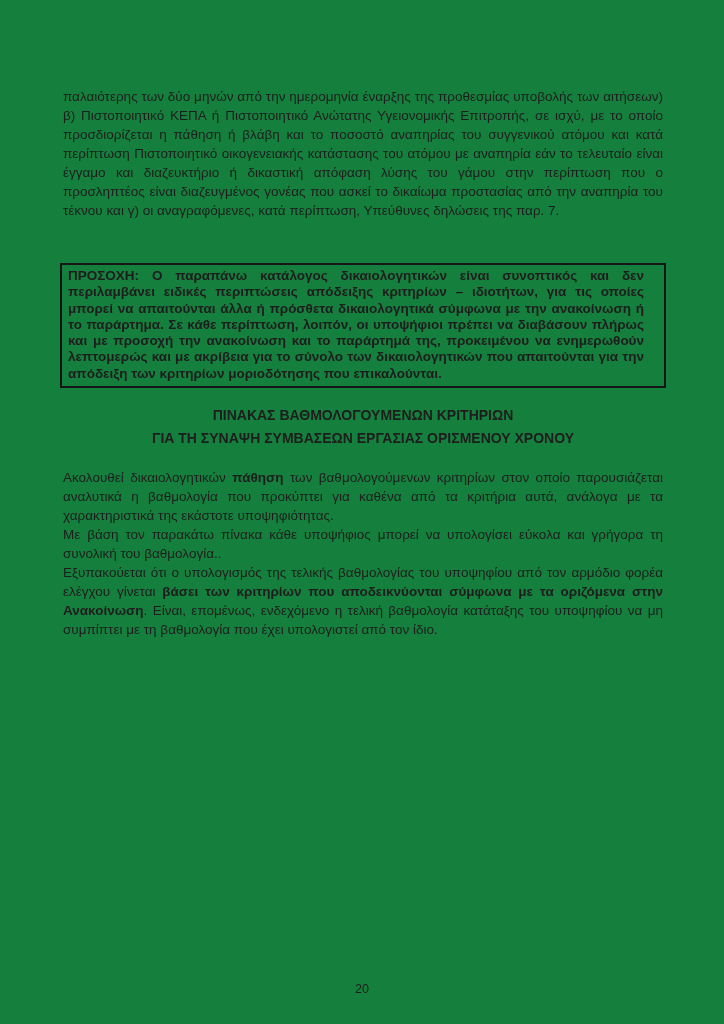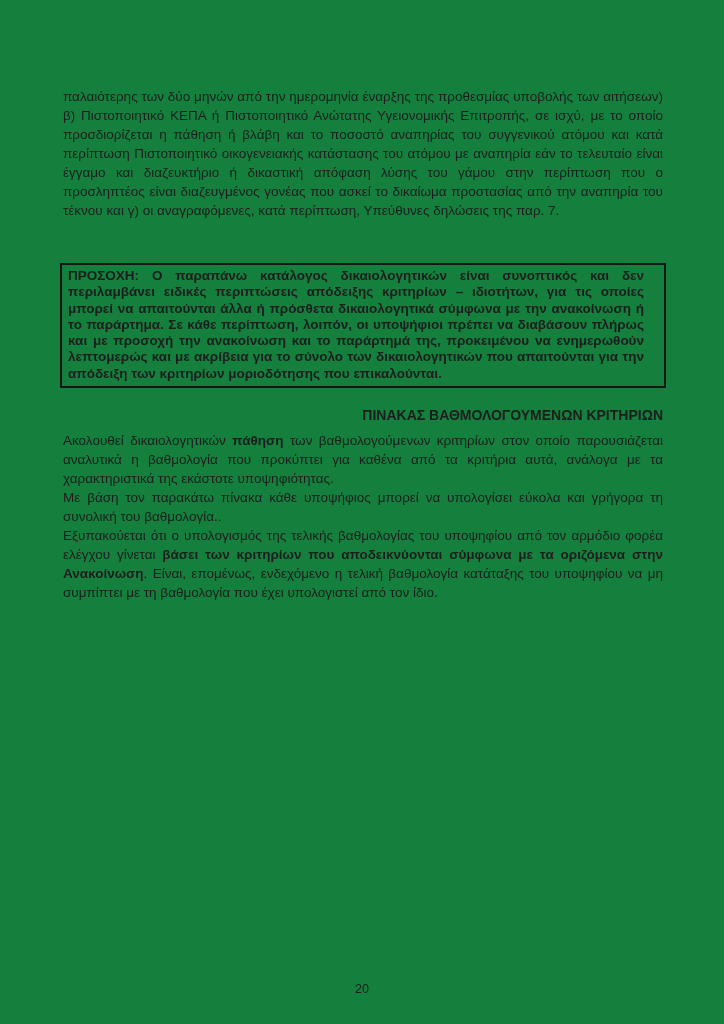--- a/index.html
+++ b/index.html
@@ -33,22 +33,22 @@
     padding: 3px 20px 4px 6px;
   }
   .notice-box p {
     margin: 0;
     font-size: 13.5px;
     font-weight: bold;
     line-height: 16.3px;
     text-align: justify;
   }
   .heading {
-    margin: 16px 0 4px 0;
-    text-align: right;
+    margin: 16px 0 18px 0;
+    text-align: center;
     font-size: 14px;
     font-weight: bold;
     line-height: 23px;
   }
   .para-summary { margin-top: 13px; }
   .para-calc    { margin-top: 3px; }
   .para-final   { margin-top: 13px; }
   .page-number {
     position: absolute;
     top: 982px;
@@ -67,20 +67,21 @@
   <div class="content">
 
     <p class="body">παλαιότερης των δύο μηνών από την ημερομηνία έναρξης της προθεσμίας υποβολής των αιτήσεων) β) Πιστοποιητικό ΚΕΠΑ ή Πιστοποιητικό Ανώτατης Υγειονομικής Επιτροπής, σε ισχύ, με το οποίο προσδιορίζεται η πάθηση ή βλάβη και το ποσοστό αναπηρίας του συγγενικού ατόμου και κατά περίπτωση Πιστοποιητικό οικογενειακής κατάστασης του ατόμου με αναπηρία εάν το τελευταίο είναι έγγαμο και διαζευκτήριο ή δικαστική απόφαση λύσης του γάμου στην περίπτωση που ο προσληπτέος είναι διαζευγμένος γονέας που ασκεί το δικαίωμα προστασίας από την αναπηρία του τέκνου και γ)  οι αναγραφόμενες, κατά περίπτωση, Υπεύθυνες δηλώσεις της παρ. 7.</p>
 
     <div class="notice-box">
       <p>ΠΡΟΣΟΧΗ: Ο παραπάνω κατάλογος δικαιολογητικών είναι συνοπτικός και δεν περιλαμβάνει ειδικές περιπτώσεις απόδειξης κριτηρίων – ιδιοτήτων, για τις οποίες μπορεί να απαιτούνται άλλα ή πρόσθετα δικαιολογητικά σύμφωνα με την ανακοίνωση ή το παράρτημα. Σε κάθε περίπτωση, λοιπόν, οι υποψήφιοι πρέπει να διαβάσουν πλήρως και με προσοχή την ανακοίνωση και το παράρτημά της, προκειμένου να ενημερωθούν λεπτομερώς και με ακρίβεια για το σύνολο των δικαιολογητικών που απαιτούνται για την απόδειξη των κριτηρίων μοριοδότησης που επικαλούνται.</p>
     </div>
 
     <div class="heading">
       <div>ΠΙΝΑΚΑΣ ΒΑΘΜΟΛΟΓΟΥΜΕΝΩΝ ΚΡΙΤΗΡΙΩΝ</div>
+      <div>ΓΙΑ ΤΗ ΣΥΝΑΨΗ ΣΥΜΒΑΣΕΩΝ ΕΡΓΑΣΙΑΣ ΟΡΙΣΜΕΝΟΥ ΧΡΟΝΟΥ</div>
     </div>
 
     <p class="body para-summary"><span>Ακολουθεί δικαιολογητικών </span><span class="bold">πάθηση</span><span> των βαθμολογούμενων κριτηρίων στον οποίο παρουσιάζεται αναλυτικά η βαθμολογία που προκύπτει για καθένα από τα κριτήρια αυτά, ανάλογα με τα χαρακτηριστικά της εκάστοτε υποψηφιότητας.</span></p>
 
     <p class="body para-calc">Με βάση τον παρακάτω πίνακα κάθε υποψήφιος μπορεί να υπολογίσει εύκολα και γρήγορα τη συνολική του βαθμολογία..</p>
 
     <p class="body para-final"><span>Εξυπακούεται ότι ο υπολογισμός της τελικής βαθμολογίας του υποψηφίου από τον αρμόδιο φορέα ελέγχου γίνεται </span><span class="bold">βάσει των κριτηρίων που αποδεικνύονται σύμφωνα με τα οριζόμενα στην Ανακοίνωση</span><span>. Είναι, επομένως, ενδεχόμενο η τελική βαθμολογία κατάταξης του υποψηφίου να μη συμπίπτει με τη βαθμολογία που έχει υπολογιστεί από τον ίδιο.</span></p>
 
   </div>
 

